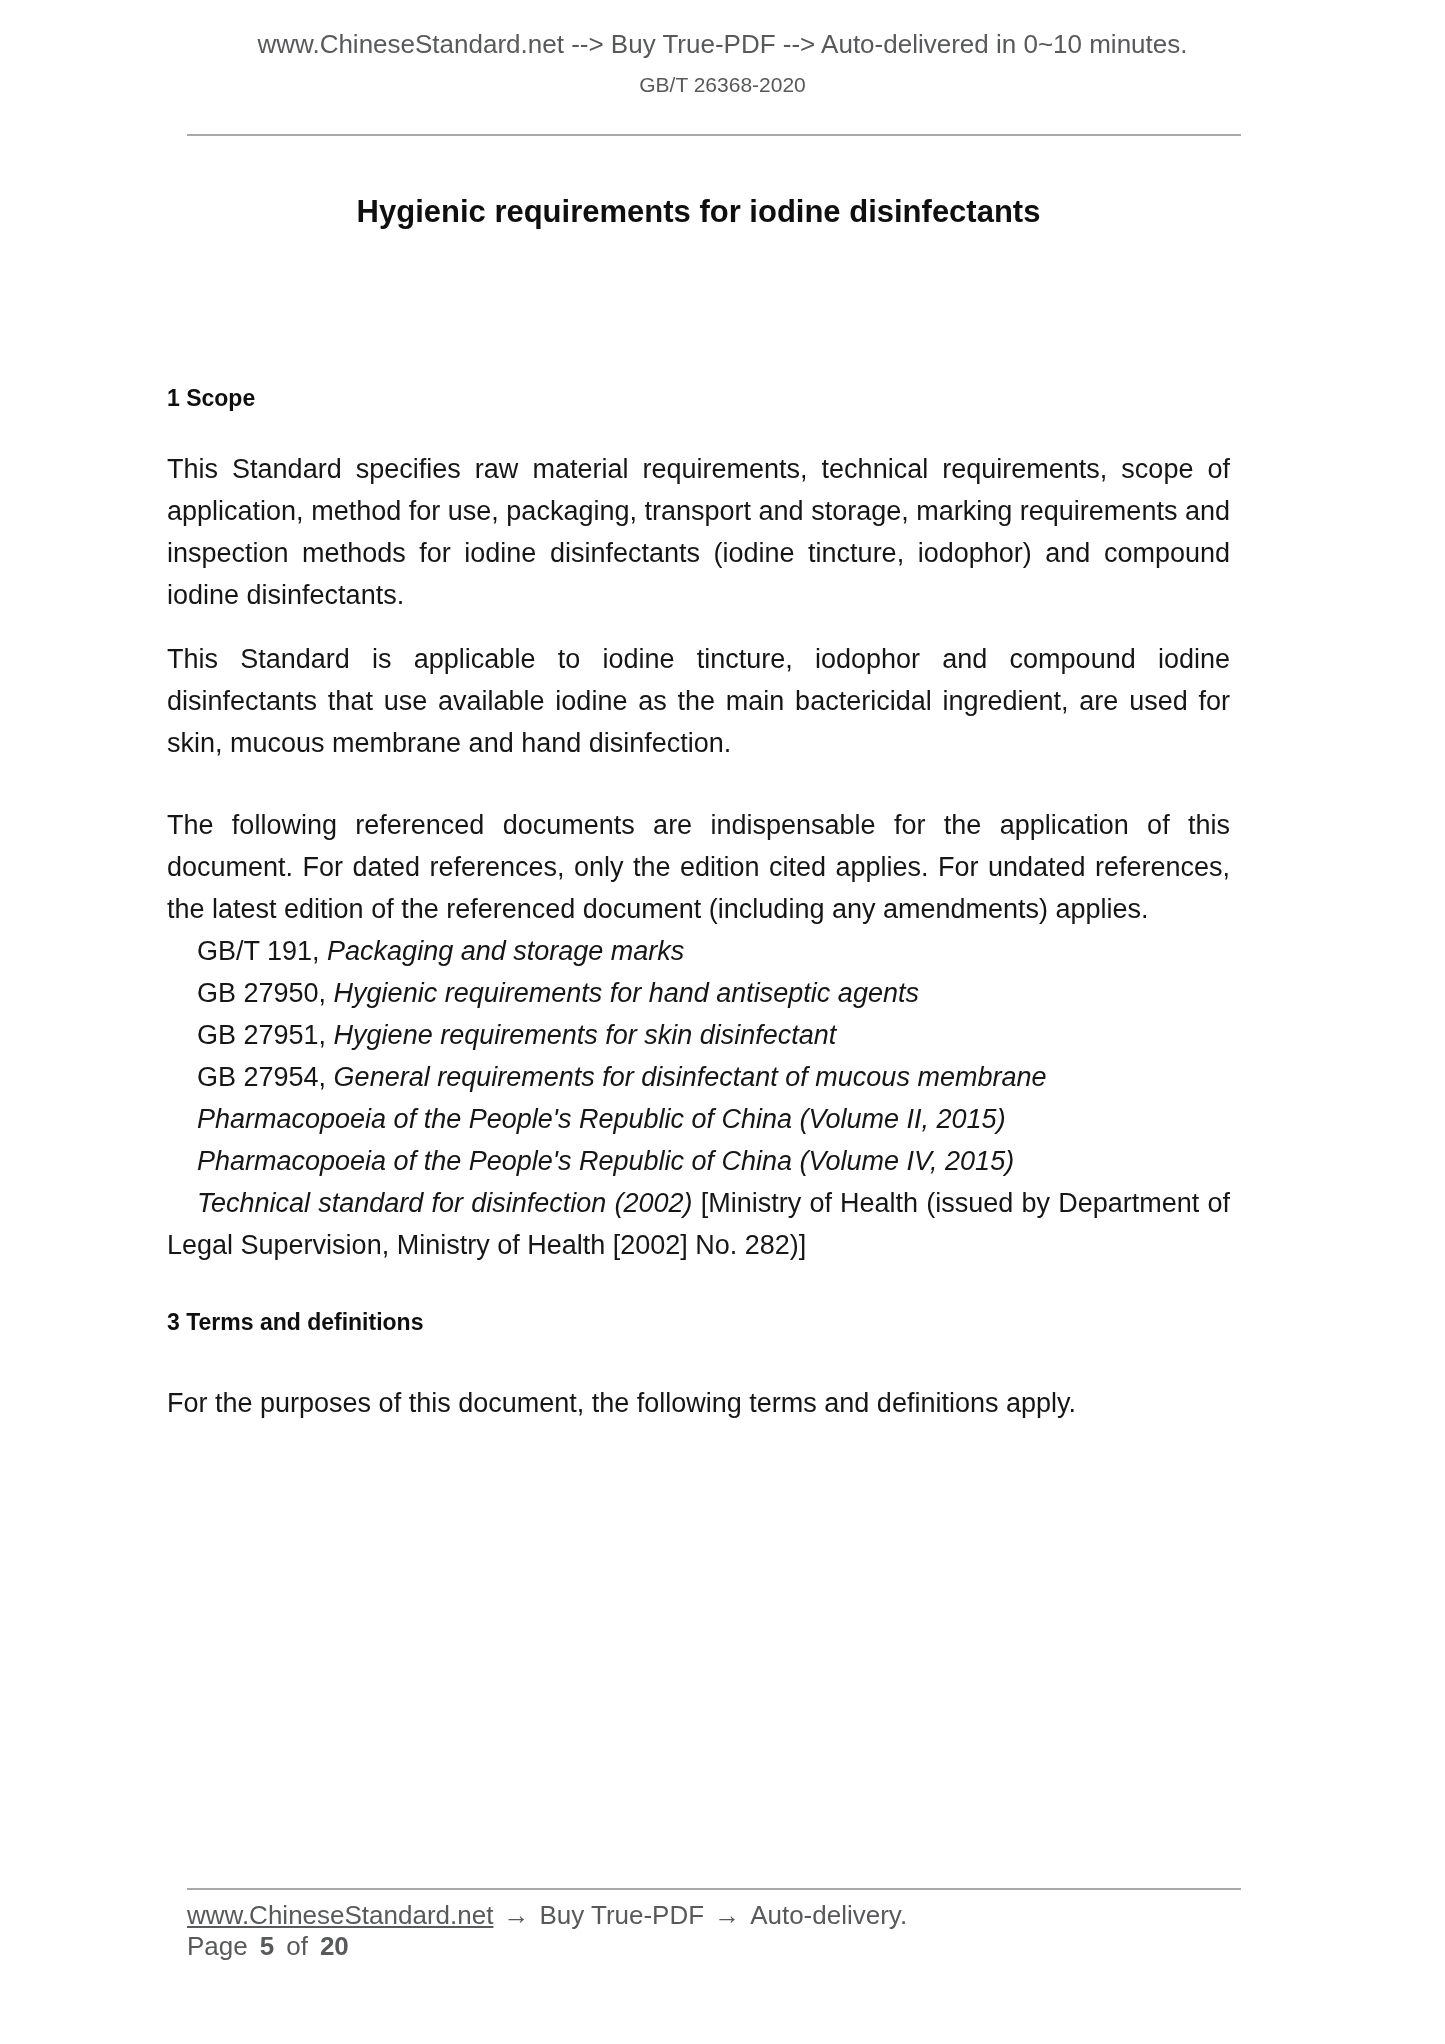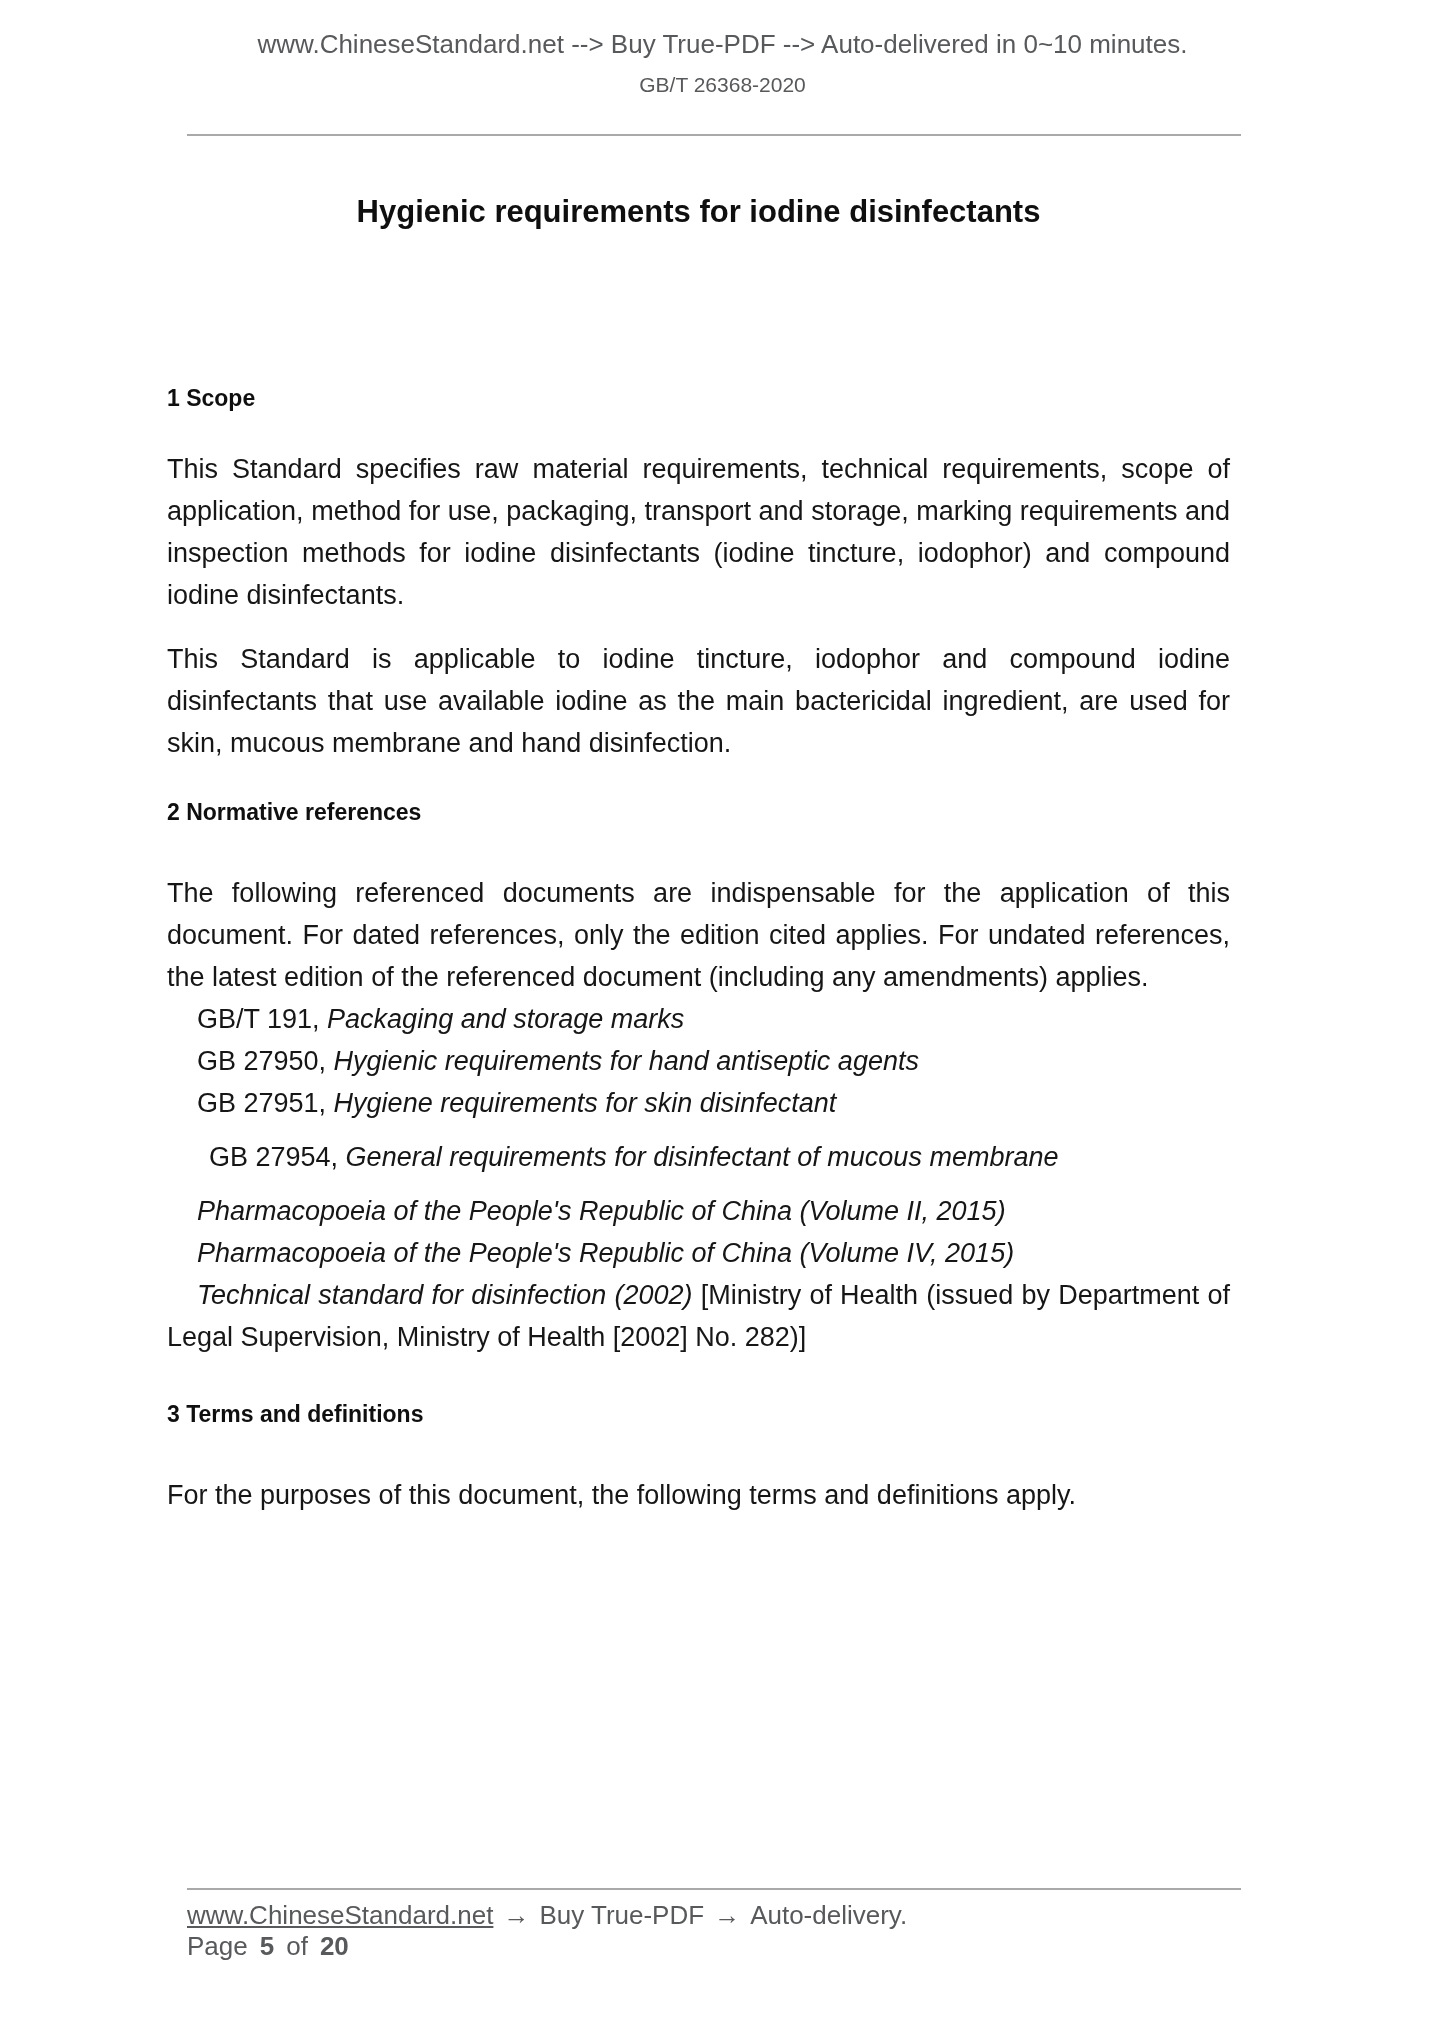--- a/index.html
+++ b/index.html
@@ -86,30 +86,29 @@
   <hr class="rule">
 
   <div class="content">
 
     <div class="doc-title">Hygienic requirements for iodine disinfectants</div>
 
     <div class="sec-heading h-scope">1 Scope</div>
     <p class="p-scope-1" style="margin:0;margin-top:30px;">This Standard specifies raw material requirements, technical requirements, scope of application, method for use, packaging, transport and storage, marking requirements and inspection methods for iodine disinfectants (iodine tincture, iodophor) and compound iodine disinfectants.</p>
     <p class="p-scope-2" style="margin:0;margin-top:22px;">This Standard is applicable to iodine tincture, iodophor and compound iodine disinfectants that use available iodine as the main bactericidal ingredient, are used for skin, mucous membrane and hand disinfection.</p>
 
-    <div class="sec-heading h-norm">2 Normative references</div>
     <p class="p-norm-intro" style="margin:0;margin-top:40px;">The following referenced documents are indispensable for the application of this document. For dated references, only the edition cited applies. For undated references, the latest edition of the referenced document (including any amendments) applies.</p>
 
     <p class="ref" style="margin:0;"><span>GB/T 191, </span><i>Packaging and storage marks</i><span></span></p>
 
     <p class="ref" style="margin:0;"><span>GB 27950, </span><i>Hygienic requirements for hand antiseptic agents</i><span></span></p>
 
     <p class="ref" style="margin:0;"><span>GB 27951, </span><i>Hygiene requirements for skin disinfectant</i><span></span></p>
 
-    <p class="ref" style="margin:12px;"><span>GB 27954, </span><i>General requirements for disinfectant of mucous membrane</i><span></span></p>
+    <p class="ref" style="margin:0;"><span>GB 27954, </span><i>General requirements for disinfectant of mucous membrane</i><span></span></p>
 
     <p class="ref" style="margin:0;"><span></span><i>Pharmacopoeia of the People's Republic of China (Volume II, 2015)</i><span></span></p>
 
     <p class="ref" style="margin:0;"><span></span><i>Pharmacopoeia of the People's Republic of China (Volume IV, 2015)</i><span></span></p>
 
     <p class="ref" style="margin:0;"><span></span><i>Technical standard for disinfection (2002)</i><span> [Ministry of Health (issued by Department of Legal Supervision, Ministry of Health [2002] No. 282)]</span></p>
 
 
     <div class="sec-heading h-terms">3 Terms and definitions</div>
     <p class="p-terms" style="margin:0;margin-top:40px;">For the purposes of this document, the following terms and definitions apply.</p>

